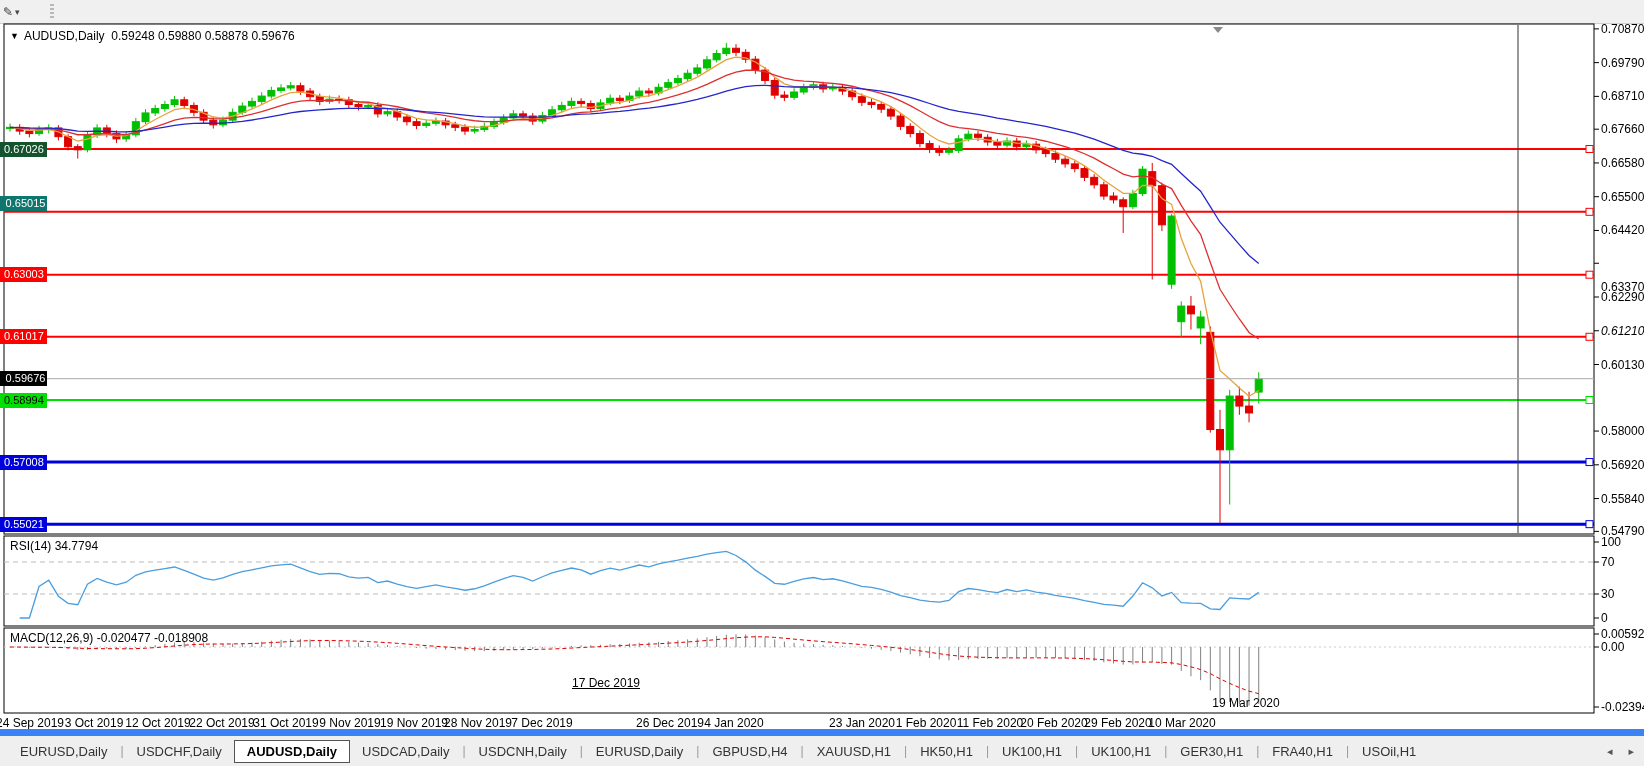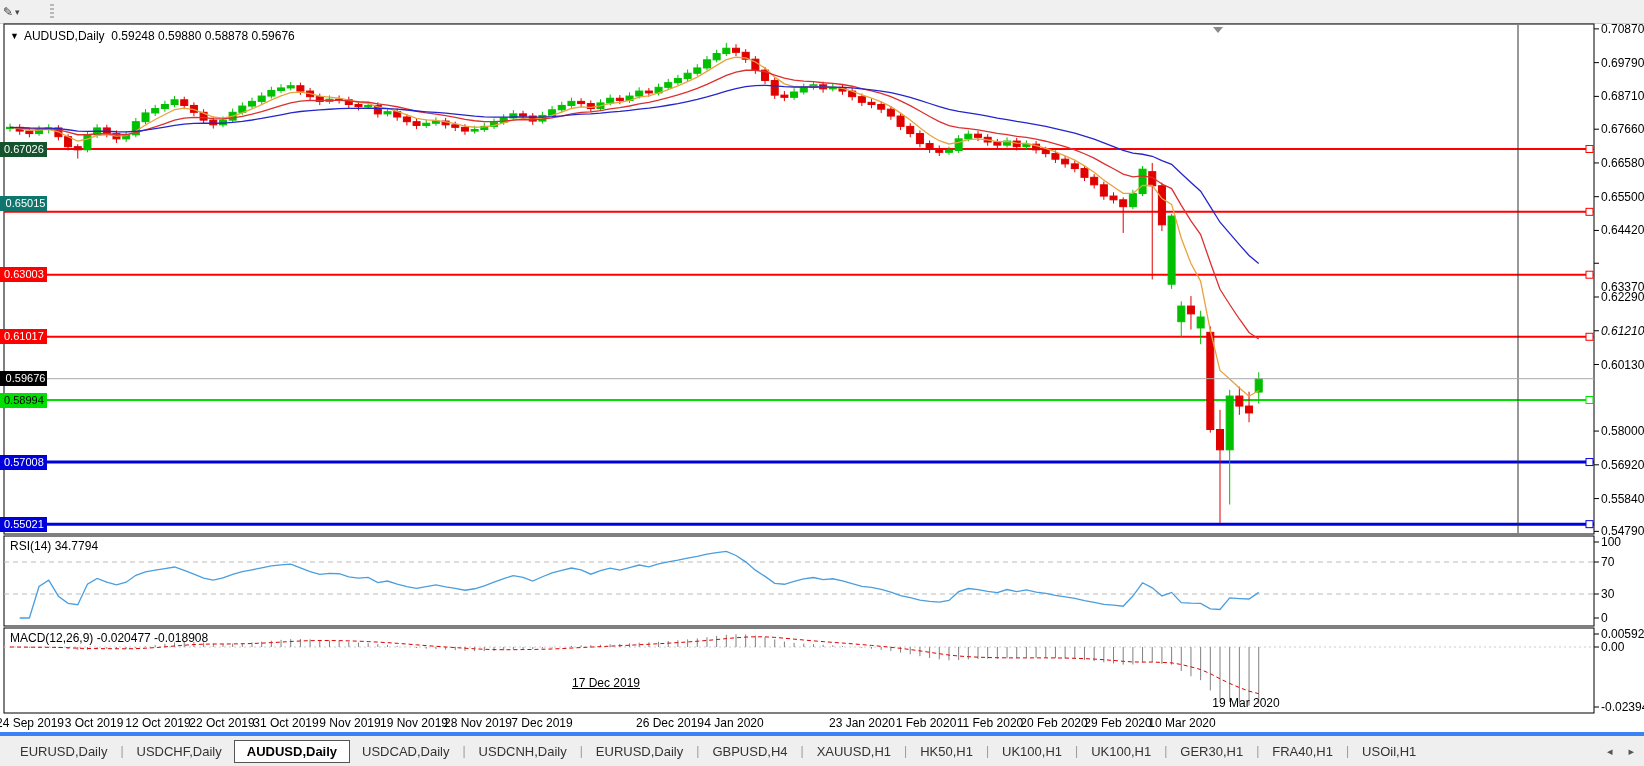--- a/index.html
+++ b/index.html
@@ -17,21 +17,21 @@
   #labels{position:absolute;left:0;top:0;width:1644px;height:766px;}
   .axlbl{position:absolute;font-size:12px;white-space:nowrap;}
   .dlbl{position:absolute;font-size:12px;white-space:nowrap;transform:translateX(-50%);}
   .pricebox{position:absolute;left:1597px;width:43px;height:15px;line-height:15px;
             padding-left:4px;font-size:11px;white-space:nowrap;}
   #chart-title{position:absolute;left:10px;top:29px;font-size:12px;}
   #chart-title .tri{font-size:9px;margin-right:5px;position:relative;top:-1px;}
   #rsi-label{position:absolute;left:10px;top:539px;font-size:12px;}
   #macd-label{position:absolute;left:10px;top:631px;font-size:12px;}
   #tabbar{position:absolute;left:0;right:0;bottom:0;height:30px;background:#efefef;
-          border-top:4px solid #3b82f6;display:flex;align-items:center;padding-left:8px;}
+          border-top:7px solid #3b82f6;display:flex;align-items:center;padding-left:8px;}
   .tab{padding:3px 12px;color:#333;font-size:13px;white-space:nowrap;}
   .tab.active{background:#fff;border:1px solid #555;font-weight:bold;color:#000;}
   .tabsep{color:#9a9a9a;margin:0 1px;}
   .tab-nav{position:absolute;right:10px;display:flex;gap:16px;color:#555;font-size:11px;}
 </style>
 </head>
 <body>
 
 <div id="app">
   <div id="toolbar">

